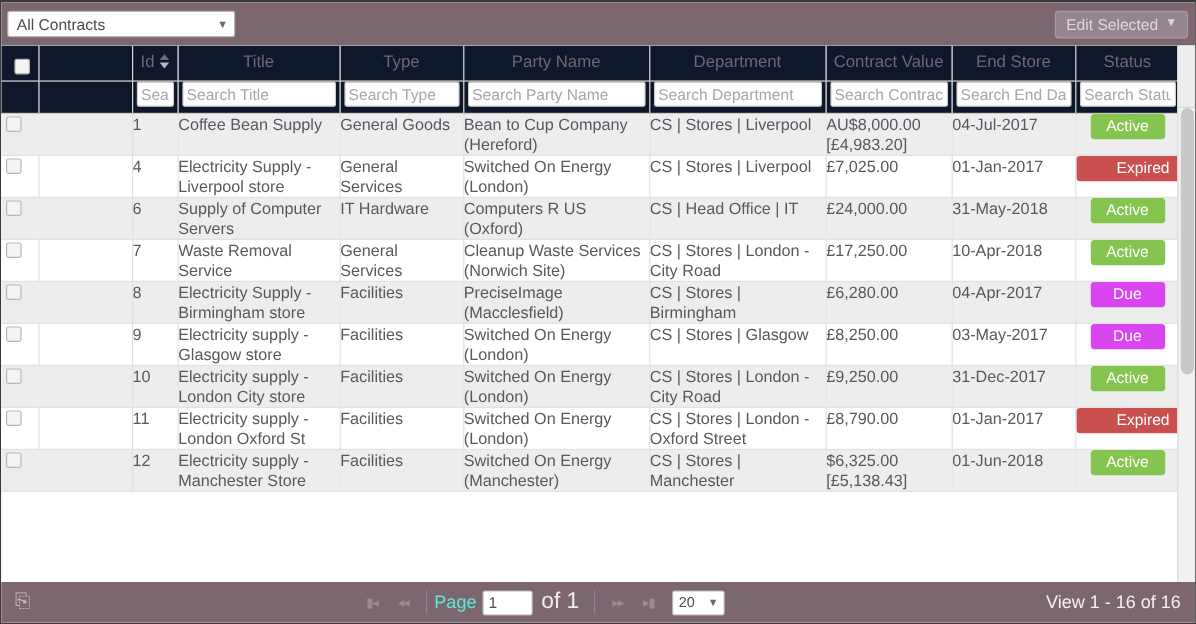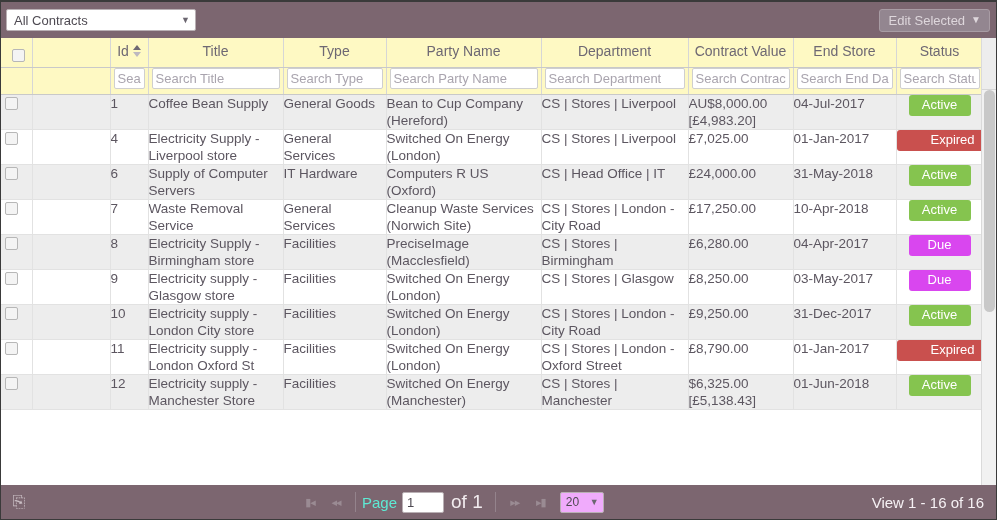--- a/index.html
+++ b/index.html
@@ -74,21 +74,21 @@
     border-collapse: collapse;
     table-layout: fixed;
     width: 982px;
     font-size: 13px;
     color: #5c5660;
   }
   table.grid td, table.grid th { padding: 0; }
 
   
   thead th {
-    background: #fef9c3;
+    background: #0f172a;
     border-right: 1px solid #d6d6d6;
     border-bottom: 1px solid #c9c9c9;
     vertical-align: top;
     font-weight: normal;
   }
   .th-label {
     text-align: center;
     color: #6e6873;
     font-size: 14px;
     padding: 5px 4px 2px 4px;
@@ -238,21 +238,21 @@
     border-radius: 2px;
     font-size: 13px;
     color: #4e4a52;
     padding: 0 4px;
     font-family: "Liberation Sans", sans-serif;
     outline: none;
   }
   .pg-of { color: #f2ecef; font-size: 19px; margin: 0 6px 0 7px; }
   .pagesize {
     width: 44px; height: 21px;
-    background: #f0abfc;
+    background: #ffffff;
     border: 1px solid #b9b0b4;
     border-radius: 2px;
     display: flex; align-items: center; justify-content: space-between;
     padding: 0 4px 0 5px;
     font-size: 12px;
     color: #4e4a52;
     margin-left: 6px;
   }
   .view-count {
     color: #f6f1f4;

